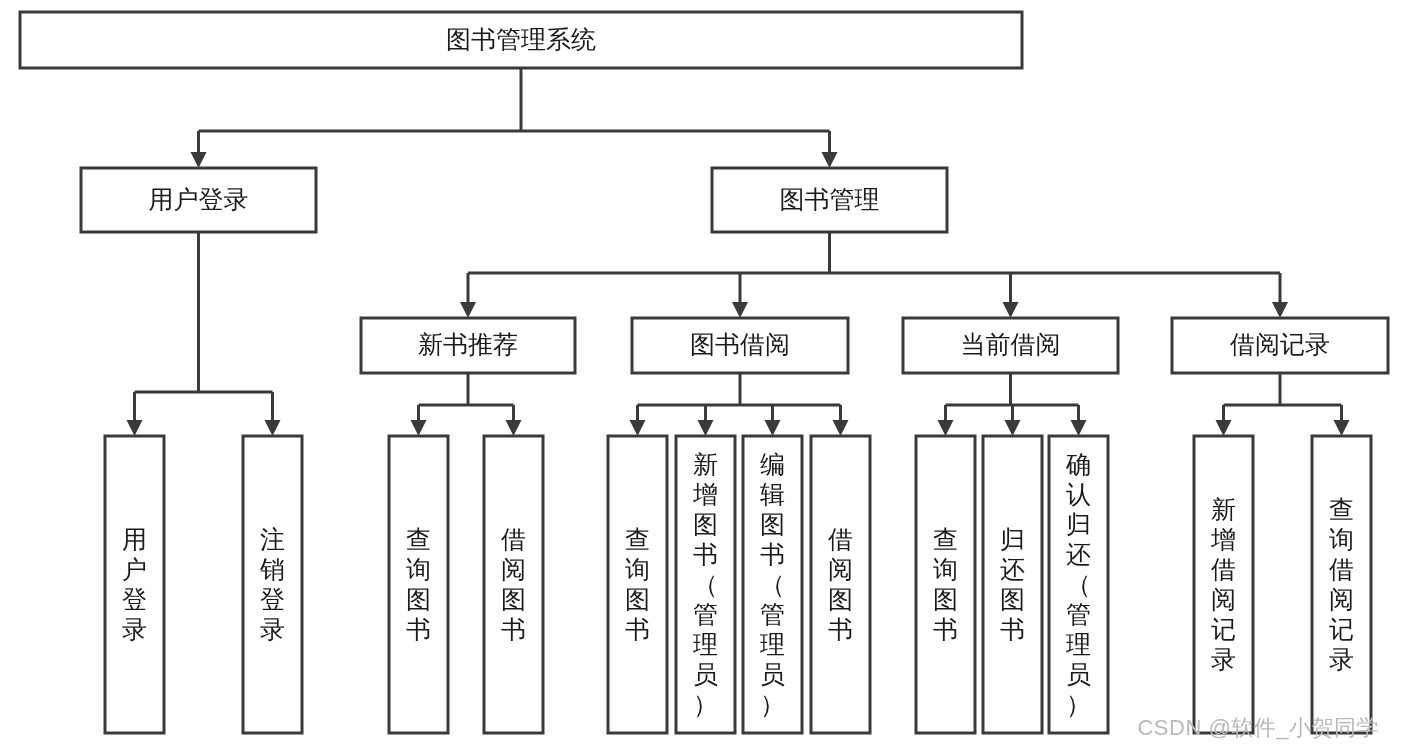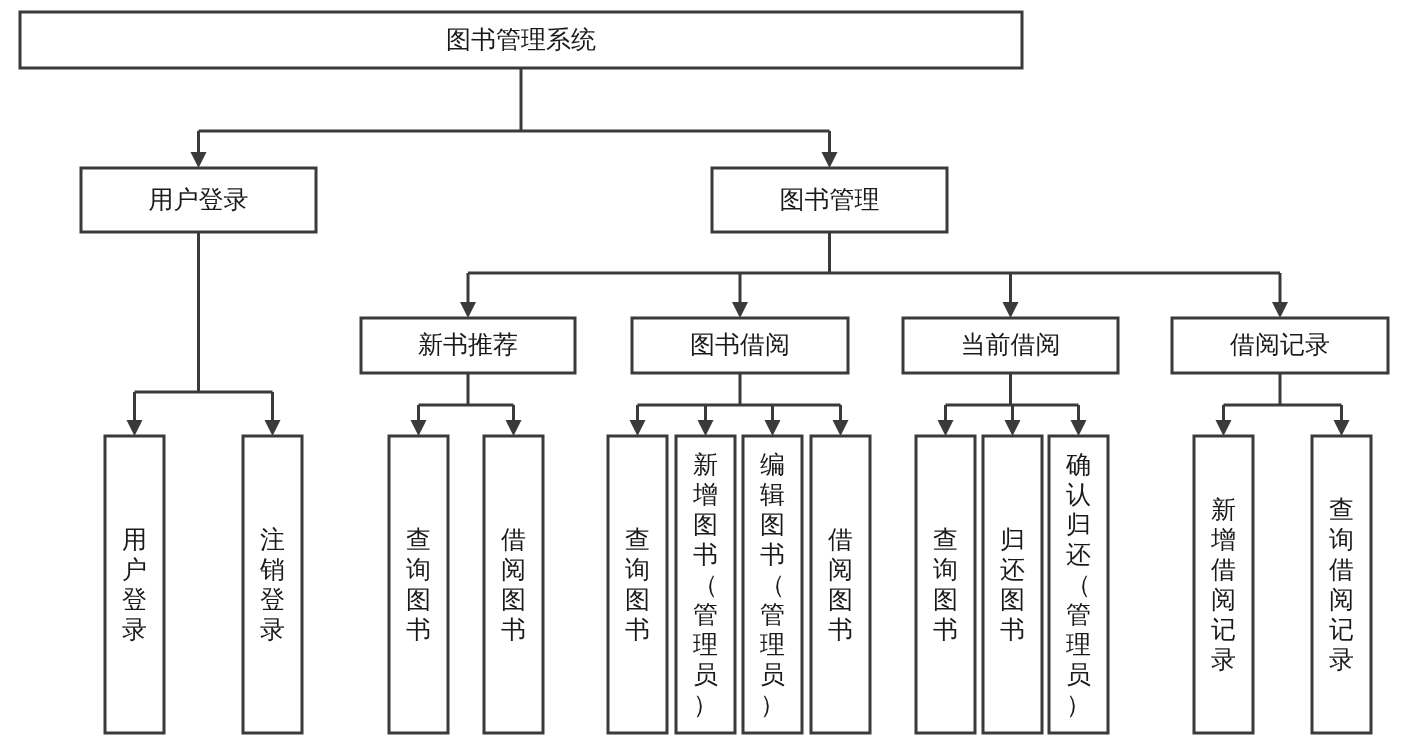--- a/index.html
+++ b/index.html
@@ -202,13 +202,14 @@
         <g>
           <rect x="1194" y="436" width="59" height="297" class="node-rect"></rect>
           <text x="1223.5" y="517.5" class="node-label-vertical"><tspan x="1223.5" dy="0">新</tspan><tspan x="1223.5" dy="30">增</tspan><tspan x="1223.5" dy="30">借</tspan><tspan x="1223.5" dy="30">阅</tspan><tspan x="1223.5" dy="30">记</tspan><tspan x="1223.5" dy="30">录</tspan></text>
         </g>
         <g>
           <rect x="1312" y="436" width="59" height="297" class="node-rect"></rect>
           <text x="1341.5" y="517.5" class="node-label-vertical"><tspan x="1341.5" dy="0">查</tspan><tspan x="1341.5" dy="30">询</tspan><tspan x="1341.5" dy="30">借</tspan><tspan x="1341.5" dy="30">阅</tspan><tspan x="1341.5" dy="30">记</tspan><tspan x="1341.5" dy="30">录</tspan></text>
         </g>
       </g>
   </svg>
+  <div class="watermark-text">CSDN @软件_小贺同学</div>
 </div>
 
 </body></html>

